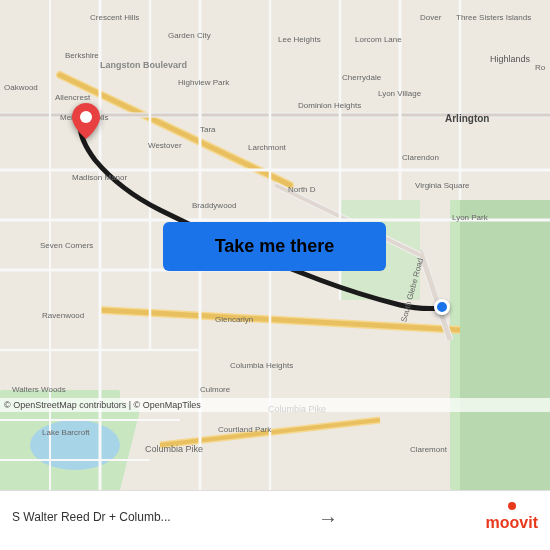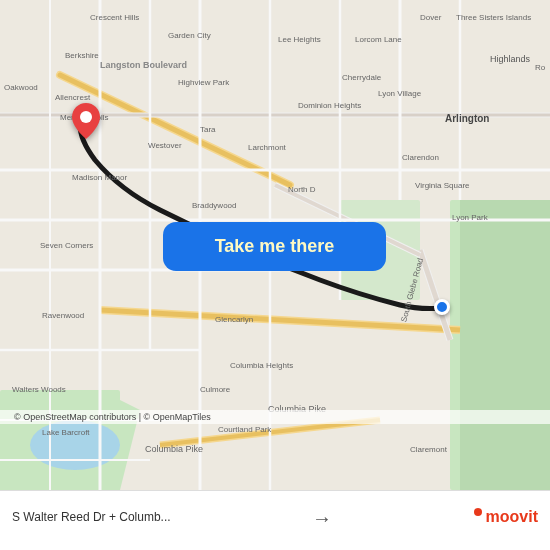--- a/index.html
+++ b/index.html
@@ -30,23 +30,23 @@
       height: 100%;
     }
 
     #take-me-there-btn {
       position: absolute;
       top: 222px;
       left: 163px;
       width: 223px;
       height: 49px;
       background-color: #1a73e8;
-      color: #fef9c3;
+      color: #000000;
       border: none;
-      border-radius: 13px;
+      border-radius: 6px;
       font-size: 18px;
       font-weight: bold;
       cursor: pointer;
       z-index: 10;
       display: flex;
       align-items: center;
       justify-content: center;
     }
 
     
@@ -102,46 +102,48 @@
     }
 
     .arrow-icon {
       font-size: 20px;
       color: #555;
       flex-shrink: 0;
     }
 
     .moovit-logo {
       display: flex;
+      align-items: center;
       gap: 4px;
       flex-shrink: 0;
+      flex-direction: column;
     }
 
     .moovit-text {
       font-size: 16px;
       font-weight: bold;
       color: #e8391b;
     }
 
     .moovit-dot {
       width: 8px;
       height: 8px;
       background: #e8391b;
       border-radius: 50%;
     }
 
     .attribution {
       position: absolute;
-      bottom: 66px;
+      bottom: 78px;
       left: 0;
       width: 100%;
       background: rgba(255,255,255,0.7);
       font-size: 9px;
       color: #444;
-      padding: 2px 14px;
+      padding: 2px 4px;
       z-index: 9;
     }
   </style>
 </head>
 <body>
 
 <div id="map-container">
   <div id="map-bg"></div>
 
   <svg id="map-svg" viewBox="0 0 550 490" xmlns="http://www.w3.org/2000/svg">

